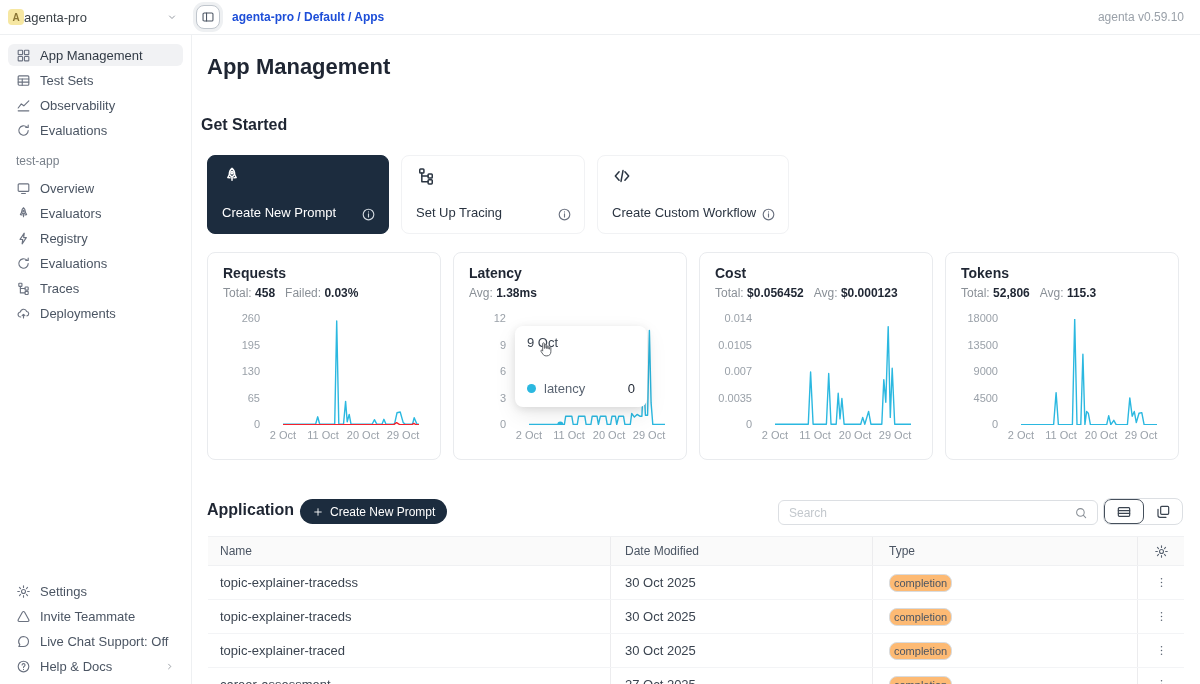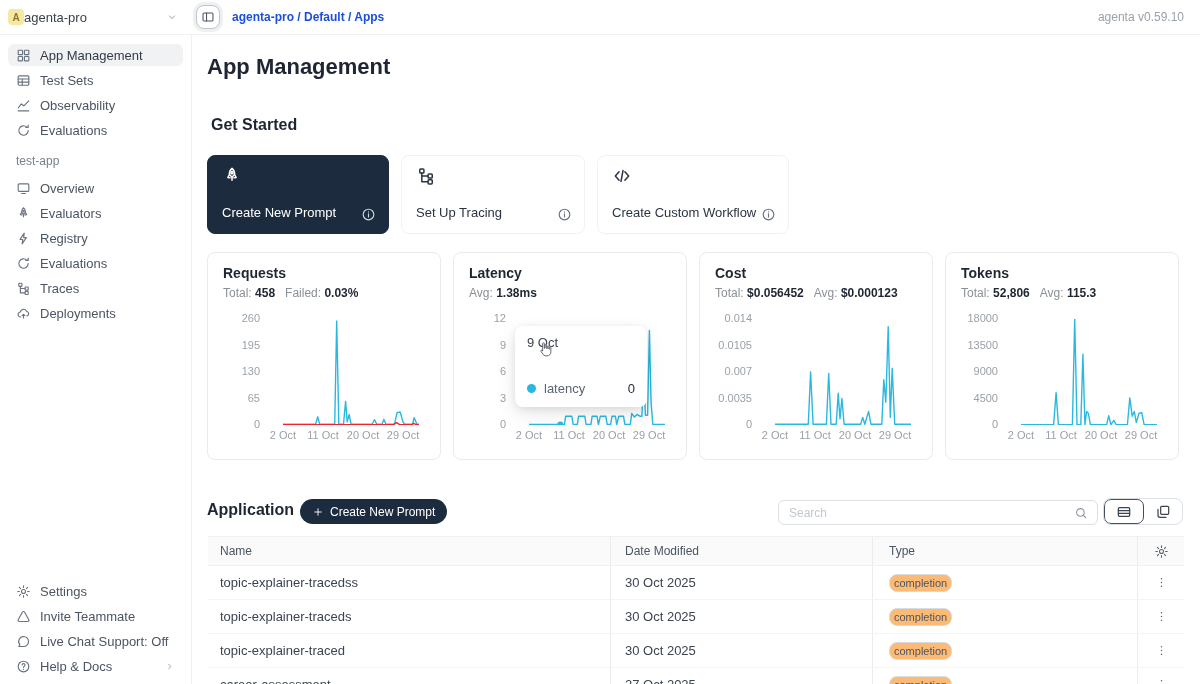--- a/index.html
+++ b/index.html
@@ -28,21 +28,21 @@
     font-size:13px;color:#4b5563;cursor:pointer;white-space:nowrap;}
   .side-item.active{background:#f1f2f4;color:#323b46;font-weight:500;}
   .side-item .icon{width:15px;height:15px;color:#6b7280;flex:0 0 15px;}
   .side-item .trail{margin-left:auto;width:11px;height:11px;flex:0 0 11px;color:#8a9097;}
   .side-section{margin:13px 0 9px;padding-left:8px;font-size:12px;color:#79818b;}
   #side-footer{position:absolute;left:8px;right:8px;bottom:4px;}
 
   
   main{position:absolute;left:193px;top:34px;right:0;bottom:0;background:#fff;}
   h1{position:absolute;left:14px;top:20px;margin:0;font-size:22px;font-weight:600;color:#1f2633;}
-  .gs-title{position:absolute;left:18px;top:82px;margin:0;font-size:16px;font-weight:600;color:#1f2633;}
+  .gs-title{position:absolute;left:8px;top:82px;margin:0;font-size:16px;font-weight:600;color:#1f2633;}
   #gs-row{position:absolute;left:14px;top:121px;display:flex;gap:12px;}
   .gs-card{position:relative;width:184px;height:79px;border:1px solid #f1f2f4;border-radius:8px;background:#fff;cursor:pointer;box-sizing:border-box;}
   .gs-card:first-child{width:182px;}
   .gs-card:last-child{width:192px;}
   .gs-card.dark{background:#1c2c3e;border-color:#1c2c3e;}
   .gs-icon{position:absolute;left:14px;top:10px;width:20px;height:20px;color:#2a3441;}
   .gs-card.dark .gs-icon{color:#fff;}
   .gs-label{position:absolute;left:14px;bottom:13px;font-size:13px;font-weight:500;color:#2a3441;white-space:nowrap;}
   .gs-card.dark .gs-label{color:#fff;}
   .gs-info{position:absolute;right:12px;bottom:11px;width:15px;height:15px;color:#6b7280;}

